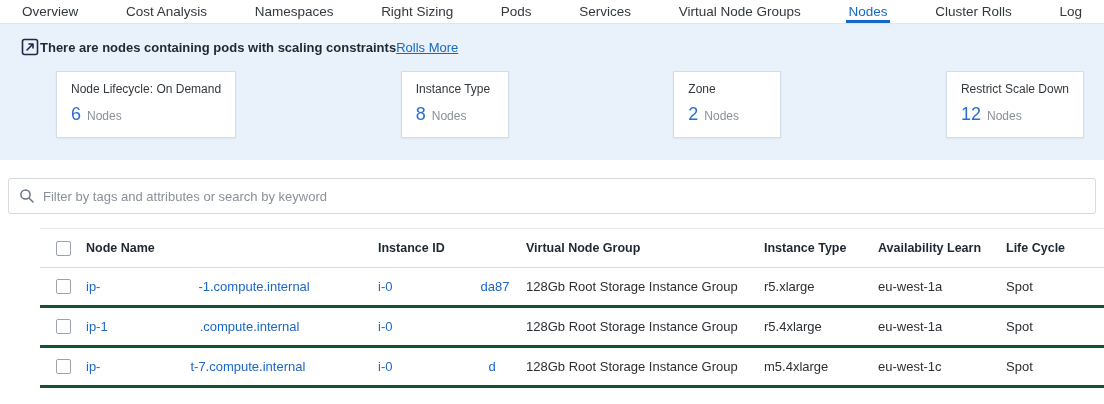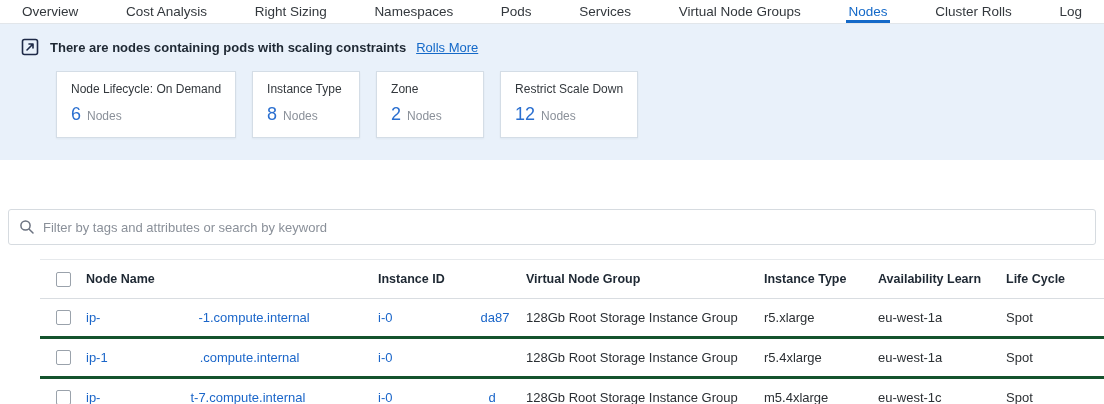--- a/index.html
+++ b/index.html
@@ -9,37 +9,37 @@
   
   .tabbar { display: flex; align-items: stretch; height: 24px; padding: 0 20px;
     border-bottom: 1px solid #e2e6ea; justify-content: space-between; background: #fff; }
   .tab { display: flex; align-items: center; font-size: 13.5px; color: #33383d;
     cursor: pointer; white-space: nowrap; padding: 0 2px; border-bottom: 3px solid transparent;
     padding-top: 3px; }
   .tab.active { color: #1469c8; border-bottom-color: #1469c8; font-weight: 400; }
 
   
   .banner { background: #e9f1fa; padding: 13px 20px 22px 20px; }
-  .banner-head { display: flex; align-items: center; gap: 10px; }
+  .banner-head { display: flex; align-items: center; }
   .banner-icon { width: 20px; height: 20px; display: inline-flex; align-items: center;
     justify-content: center; flex: 0 0 auto; }
   .banner-msg { font-size: 13px; font-weight: 700; color: #1e2833; }
   .banner-link { font-size: 13px; color: #1469c8; text-decoration: underline; cursor: pointer; }
-  .cards { display: flex; gap: 16px; margin: 14px 0 0 36px; }
+  .cards { display: flex; gap: 16px; margin: 14px 0 0 36px; justify-content: space-between; }
   .card { background: #ffffff; border: 1px solid #d4dde6; padding: 10px 14px 12px 14px;
     min-width: 108px; box-shadow: 0 1px 2px rgba(20,40,60,0.05); }
   .card-title { font-size: 12px; color: #33383d; white-space: nowrap; }
   .card-row { margin-top: 8px; display: flex; align-items: baseline; gap: 6px; }
   .card-value { font-size: 18px; color: #2a6fd0; }
   .card-unit { font-size: 12px; color: #8a9099; }
 
   
   .search-wrap { padding: 18px 8px 0 8px; }
   .search-box { display: flex; align-items: center; gap: 8px; height: 36px;
-    border: 1px solid #d6dbe0; border-radius: 3px; padding: 0 10px; background: #fff; margin-top: 31px; }
+    border: 1px solid #d6dbe0; border-radius: 3px; padding: 0 10px; background: #fff; }
   .search-box input { border: none; outline: none; flex: 1; font-size: 13px;
     font-family: "Liberation Sans", sans-serif; color: #2b2f33; background: transparent; }
   .search-box input::placeholder { color: #8a9099; }
 
   
   .table { margin-top: 14px; width: 100%; padding-left: 40px; }
   .trow { display: grid;
     grid-template-columns: 46px 292px 148px 238px 114px 128px 100px 1fr;
     align-items: center; height: 40px; border-bottom: 3px solid #14532d; }
   .trow.header { border-top: 1px solid #e6e9ec; border-bottom: 1px solid #d9dde1; }
@@ -51,22 +51,22 @@
   .checkbox { width: 15px; height: 15px; border: 1px solid #9aa2ab; border-radius: 2px;
     background: #fff; cursor: pointer; }
   .gap { display: inline-block; height: 1em; vertical-align: middle; }
 </style>
 </head>
 <body>
 
 <div class="tabbar">
   <div class="tab">Overview</div>
   <div class="tab">Cost Analysis</div>
+  <div class="tab">Namespaces</div>
   <div class="tab">Right Sizing</div>
-  <div class="tab">Namespaces</div>
   <div class="tab">Pods</div>
   <div class="tab">Services</div>
   <div class="tab">Virtual Node Groups</div>
   <div class="tab active">Nodes</div>
   <div class="tab">Cluster Rolls</div>
   <div class="tab">Log</div>
 </div>
 
 <div class="banner">
   <div class="banner-head">

